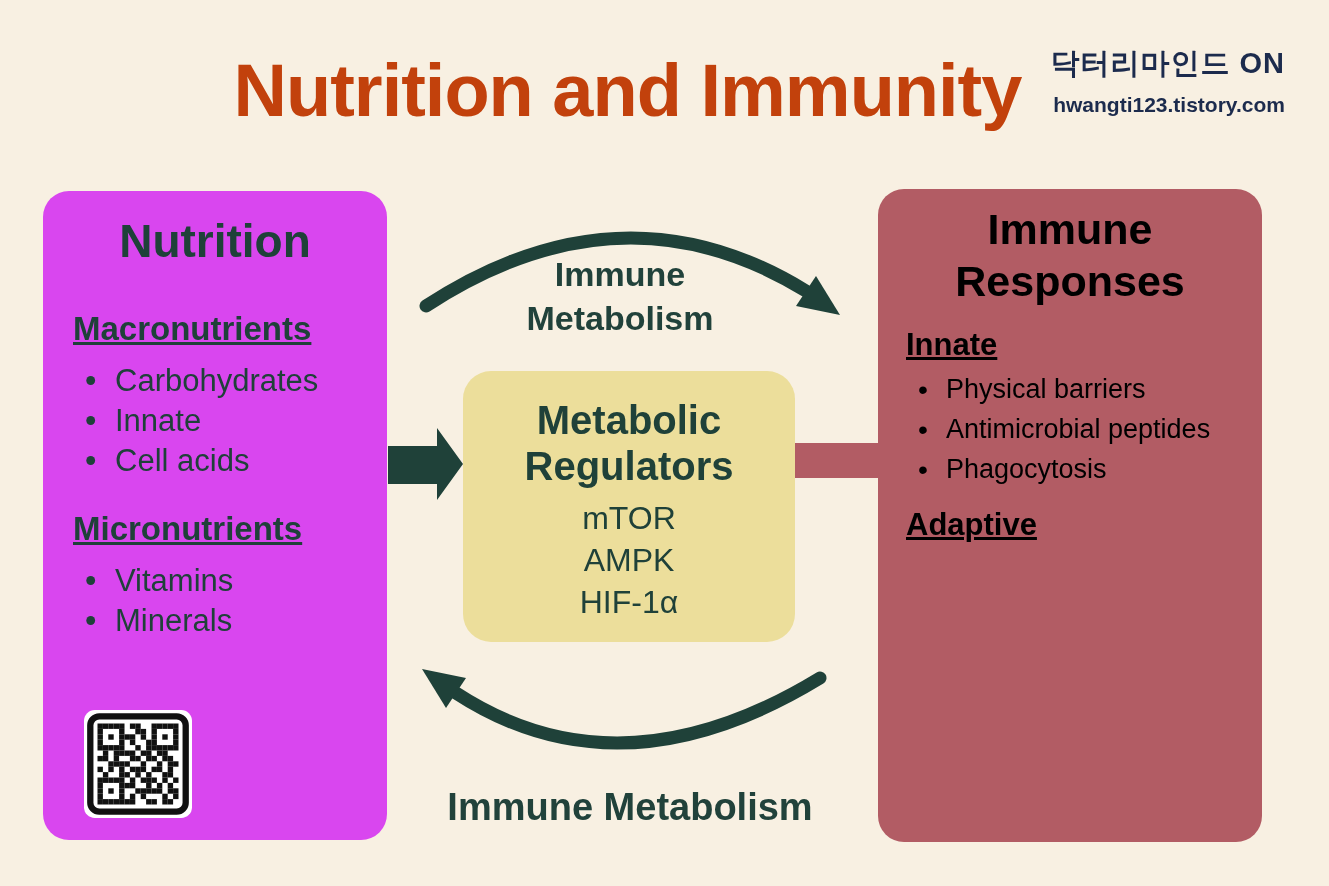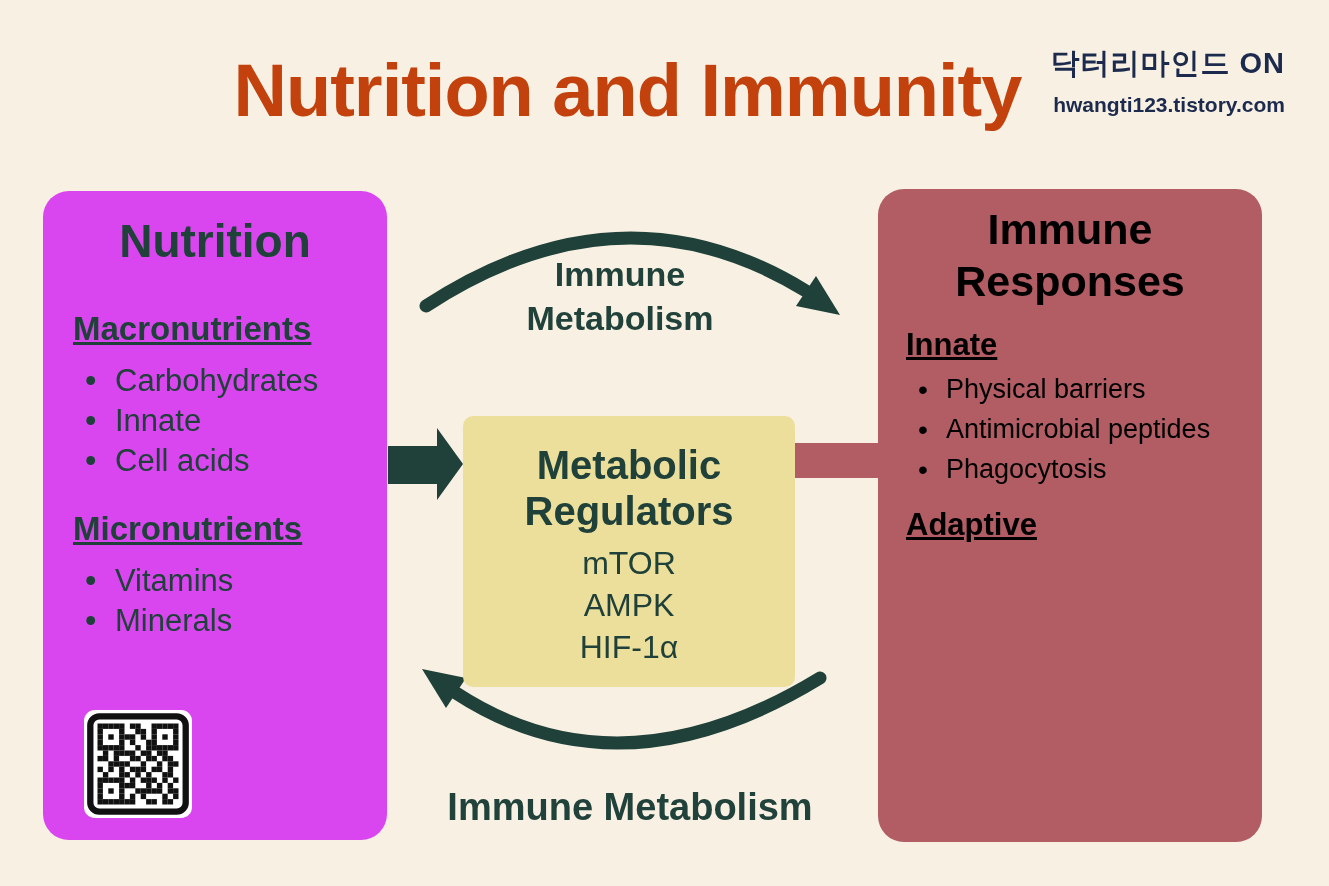--- a/index.html
+++ b/index.html
@@ -22,22 +22,22 @@
   .watermark .brand { font-size:29px; font-weight:700; letter-spacing:1px; }
   .watermark .url { font-size:21px; font-weight:700; margin-top:9px; }
   
   .panel { position:absolute; border-radius:26px; z-index:2; }
   .panel-nutrition {
     left:43px; top:191px; width:344px; height:649px;
     background:#d946ef; color:#1F4139; padding:0 30px;
   }
   .panel-regulators {
     left:463px; top:371px; width:332px; height:271px;
-    background:#ECDE9B; color:#1F4139; border-radius:10px;
-    text-align:center; padding-top:26px;margin-top:45px;
+    background:#ECDE9B; color:#1F4139; border-radius:28px;
+    text-align:center; padding-top:26px;
   }
   .panel-immune {
     left:878px; top:189px; width:384px; height:653px;
     background:#B25C64; color:#000000; padding:0 28px;
   }
   .panel-title {
     text-align:center; font-size:46px; font-weight:700;
     line-height:52px; margin-top:24px;
   }
   .panel-immune .panel-title { font-size:43px; line-height:52px; margin-top:14px; }

